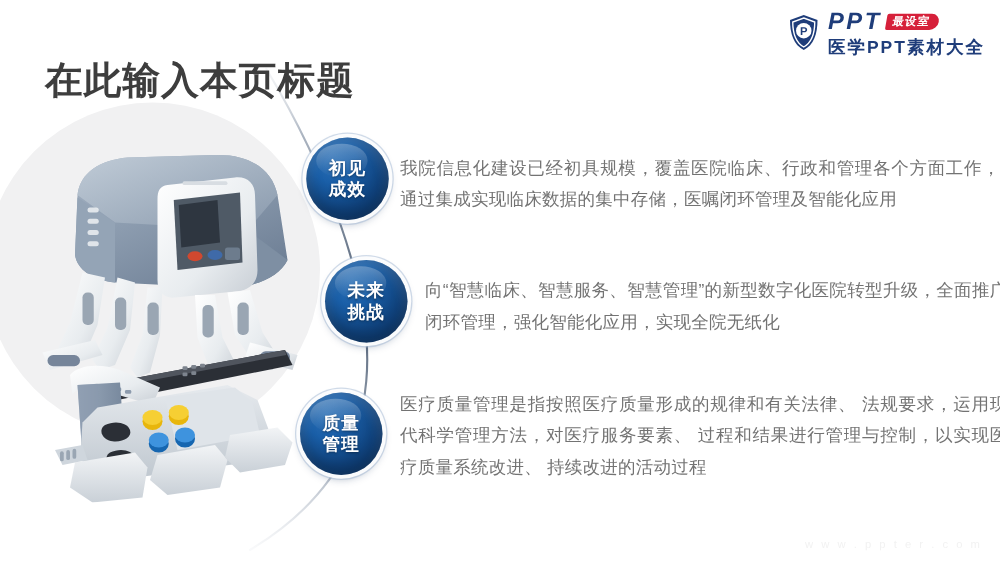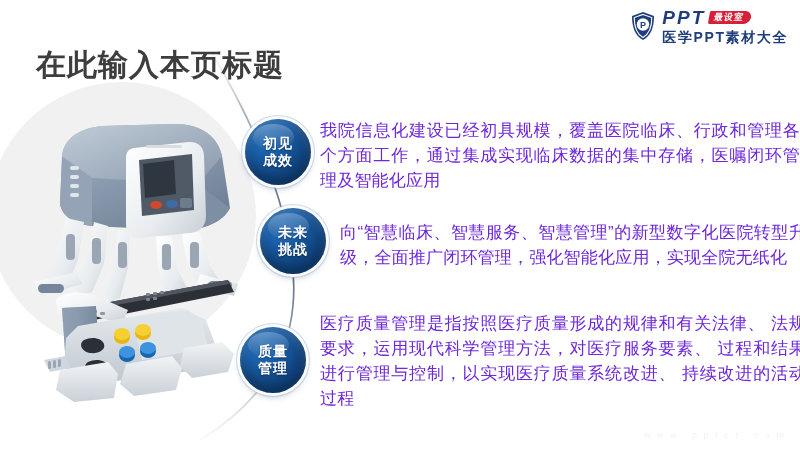--- a/index.html
+++ b/index.html
@@ -73,21 +73,21 @@
     border-radius:50%;
     background:linear-gradient(180deg,rgba(255,255,255,0.26),rgba(255,255,255,0));
     pointer-events:none;
   }
   .badge-line {
     color:#ffffff; font-size:14px; font-weight:bold; line-height:17px;
     letter-spacing:1px; text-shadow:0 1px 2px rgba(0,0,0,0.4); position:relative; z-index:1;
   }
 
   .body-text {
-    font-size:17px; line-height:25px; color:#6d28d9;
+    font-size:14px; line-height:25px; color:#737373;
     letter-spacing:0.2px; text-align:justify;
   }
   .row-1 .body-text { width:480px; margin-left:9px; padding-top:8px; }
   .row-2 .body-text { width:466px; margin-left:14px; padding-top:8px; }
   .row-3 .body-text { width:486px; margin-left:14px; padding-top:3px; }
 
   
   .watermark {
     position:absolute; right:14px; bottom:10px;
     font-size:9px; color:#f2f2f2; letter-spacing:2px;

